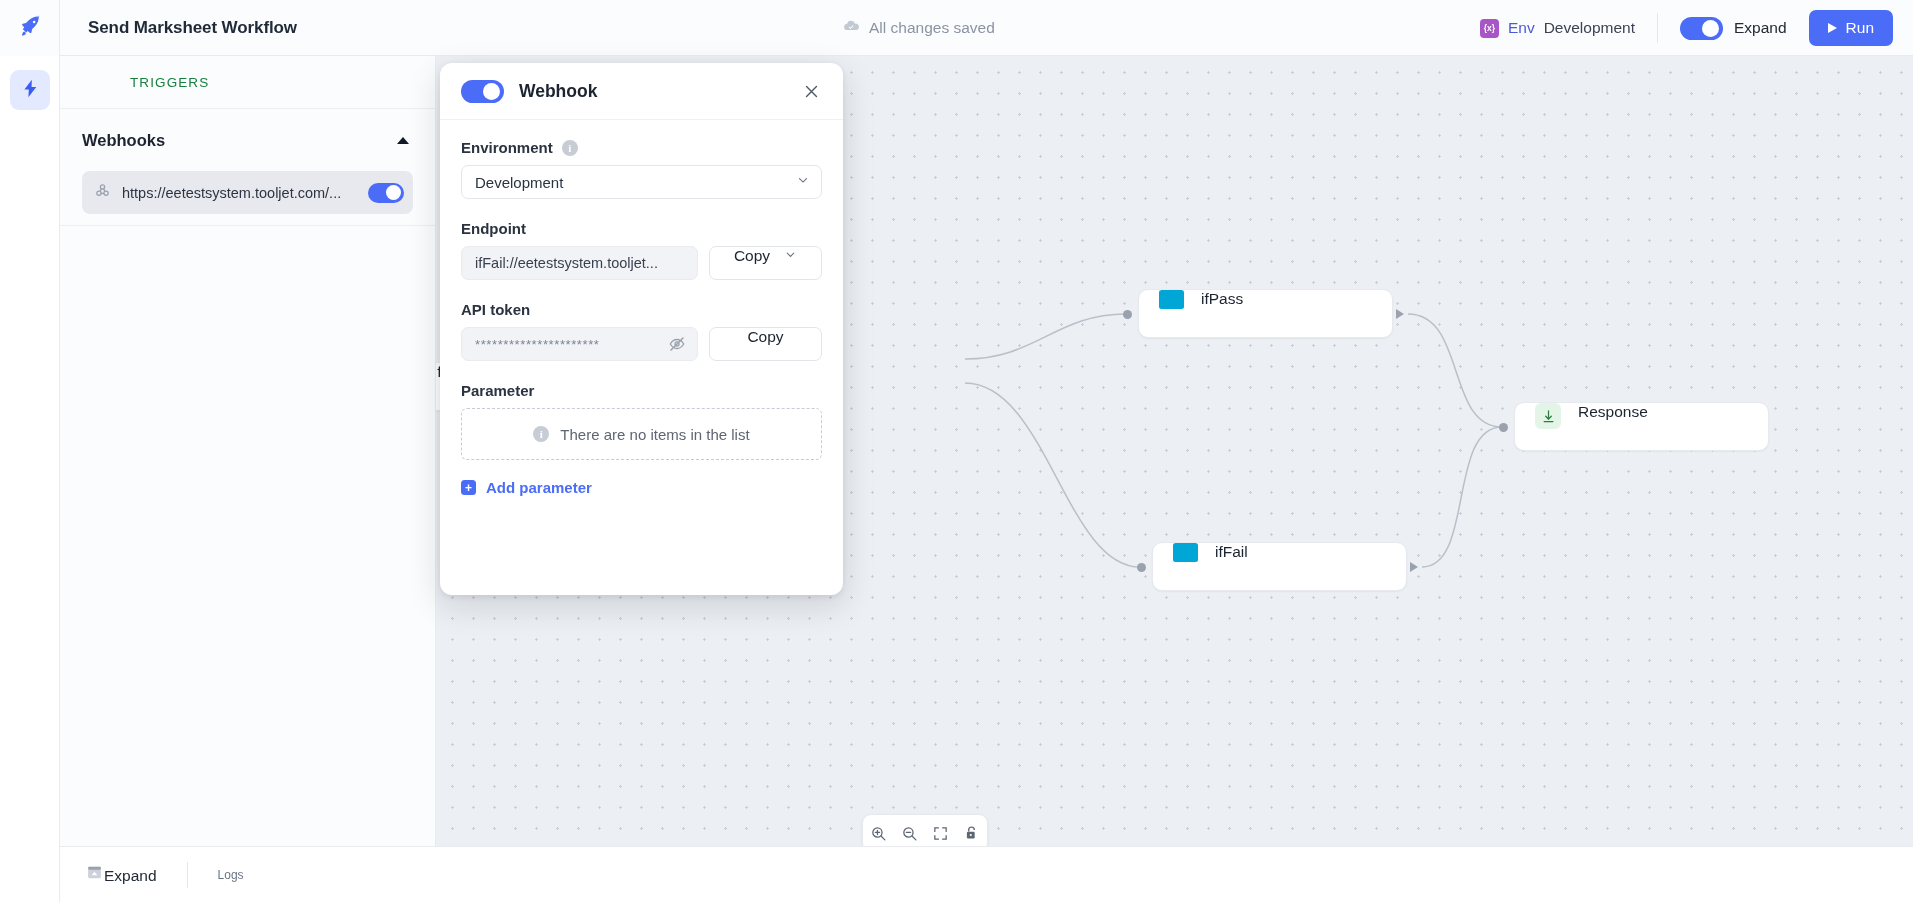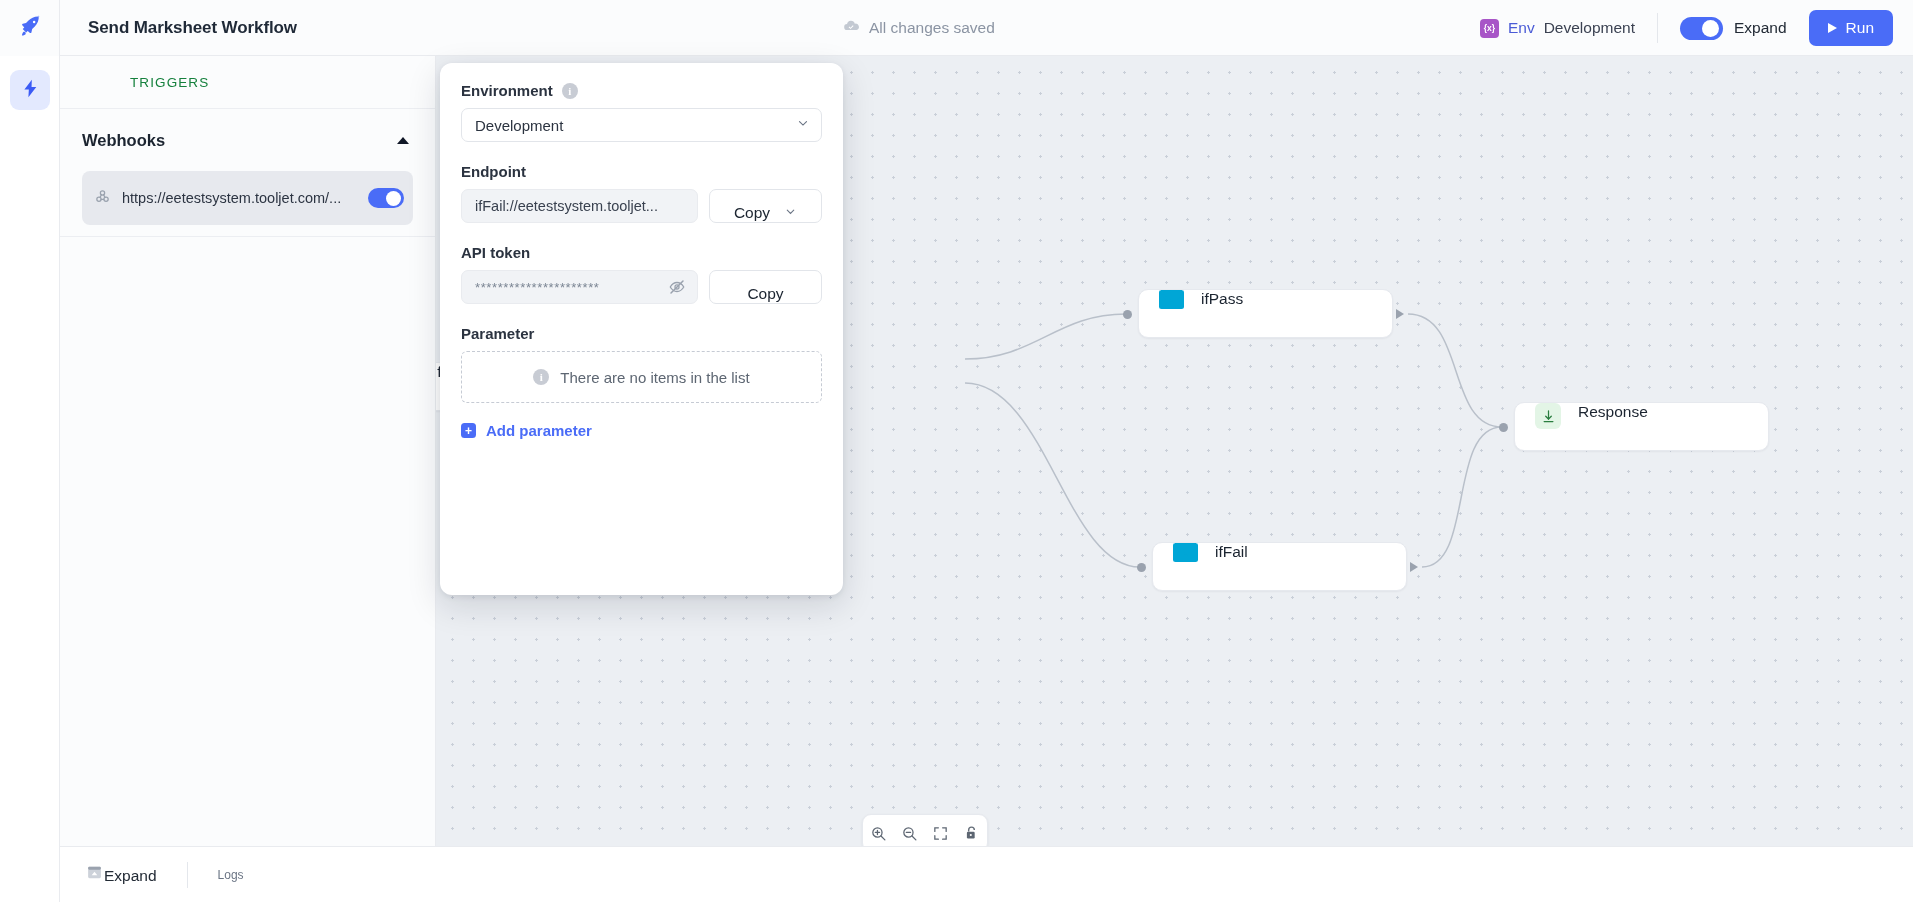--- a/index.html
+++ b/index.html
@@ -95,21 +95,21 @@
   .group-row {
     height:62px; display:flex; align-items:center; justify-content:space-between;
     padding:0 26px 0 22px;
   }
   .group-title { font-size:16.5px; font-weight:700; color:#1b2430; }
   .caret-up {
     width:0;height:0;border-left:6px solid transparent;border-right:6px solid transparent;
     border-bottom:7px solid #111827; cursor:pointer;
   }
   .wh-item {
-    margin:0 22px; height:54px; border-radius:8px; background:#e7e9ee;
+    margin:0 22px; height:43px; border-radius:8px; background:#e7e9ee;
     display:flex; align-items:center; gap:11px; padding:0 9px 0 12px; cursor:pointer;justify-content:flex-end;
   }
   .wh-url {
     flex:1; font-size:14.5px; color:#2c3442; white-space:nowrap; overflow:hidden;
     text-overflow:ellipsis;
   }
   .panel-body-rest { border-top:1px solid #eceef2; margin-top:11px; height:1px; }
 
   
   #canvas {
@@ -208,21 +208,21 @@
     flex:1; height:34px; background:#f1f3f6; border:1px solid #e9ebef; border-radius:7px;
     display:flex; align-items:center; padding:0 11px 0 13px; gap:8px; overflow:hidden;
   }
   .readonly-text {
     font-size:14.5px; color:#39414f; white-space:nowrap; overflow:hidden; text-overflow:ellipsis; flex:1;
   }
   .mask-text { font-size:13px; color:#7c8694; letter-spacing:0.6px; flex:1; white-space:nowrap; overflow:hidden;}
   .eye-btn { cursor:pointer; display:flex; align-items:center; flex:0 0 auto; }
   .copy-btn {
     height:34px; border:1px solid #e2e5ea; border-radius:7px; background:#fff;
-    display:flex; align-items:flex-end; justify-content:center; gap:14px;
+    display:flex; align-items:flex-start; justify-content:center; gap:14px;
     padding:0 13px; cursor:pointer; font-size:15.5px; color:#1b2430;
     font-family:"Liberation Sans", sans-serif;
   }
   .copy-btn.wide { width:113px; }
   .empty-list {
     border:1.5px dashed #c6cbd4; border-radius:6px; height:52px;
     display:flex; align-items:center; justify-content:center; gap:11px;
     position:relative; background:#fff;
   }
   .empty-list .bar-l {
@@ -404,20 +404,31 @@
           <path d="M12 11l4 5H8z" fill="#fff"></path>
         </svg>
       </span>
       <span class="foot-label">Expand</span>
     </div>
     <div class="foot-div"></div>
     <span class="foot-logs">Logs</span>
   </div>
 
   <div id="modal">
+    <div class="modal-head">
+      <div class="toggle big">
+          <div class="knob"></div>
+        </div>
+      <span class="modal-title">Webhook</span>
+      <span class="close-x">
+        <svg width="17" height="17" viewBox="0 0 24 24" fill="none" stroke="#4e5868" stroke-width="2" stroke-linecap="round">
+          <path d="M5 5l14 14M19 5L5 19"></path>
+        </svg>
+      </span>
+    </div>
 
     <div class="modal-body">
 
       <div class="mb-22">
         <div class="field-label">
           <span>Environment</span>
           <span class="info-dot">
             <span>i</span>
           </span>
         </div>

